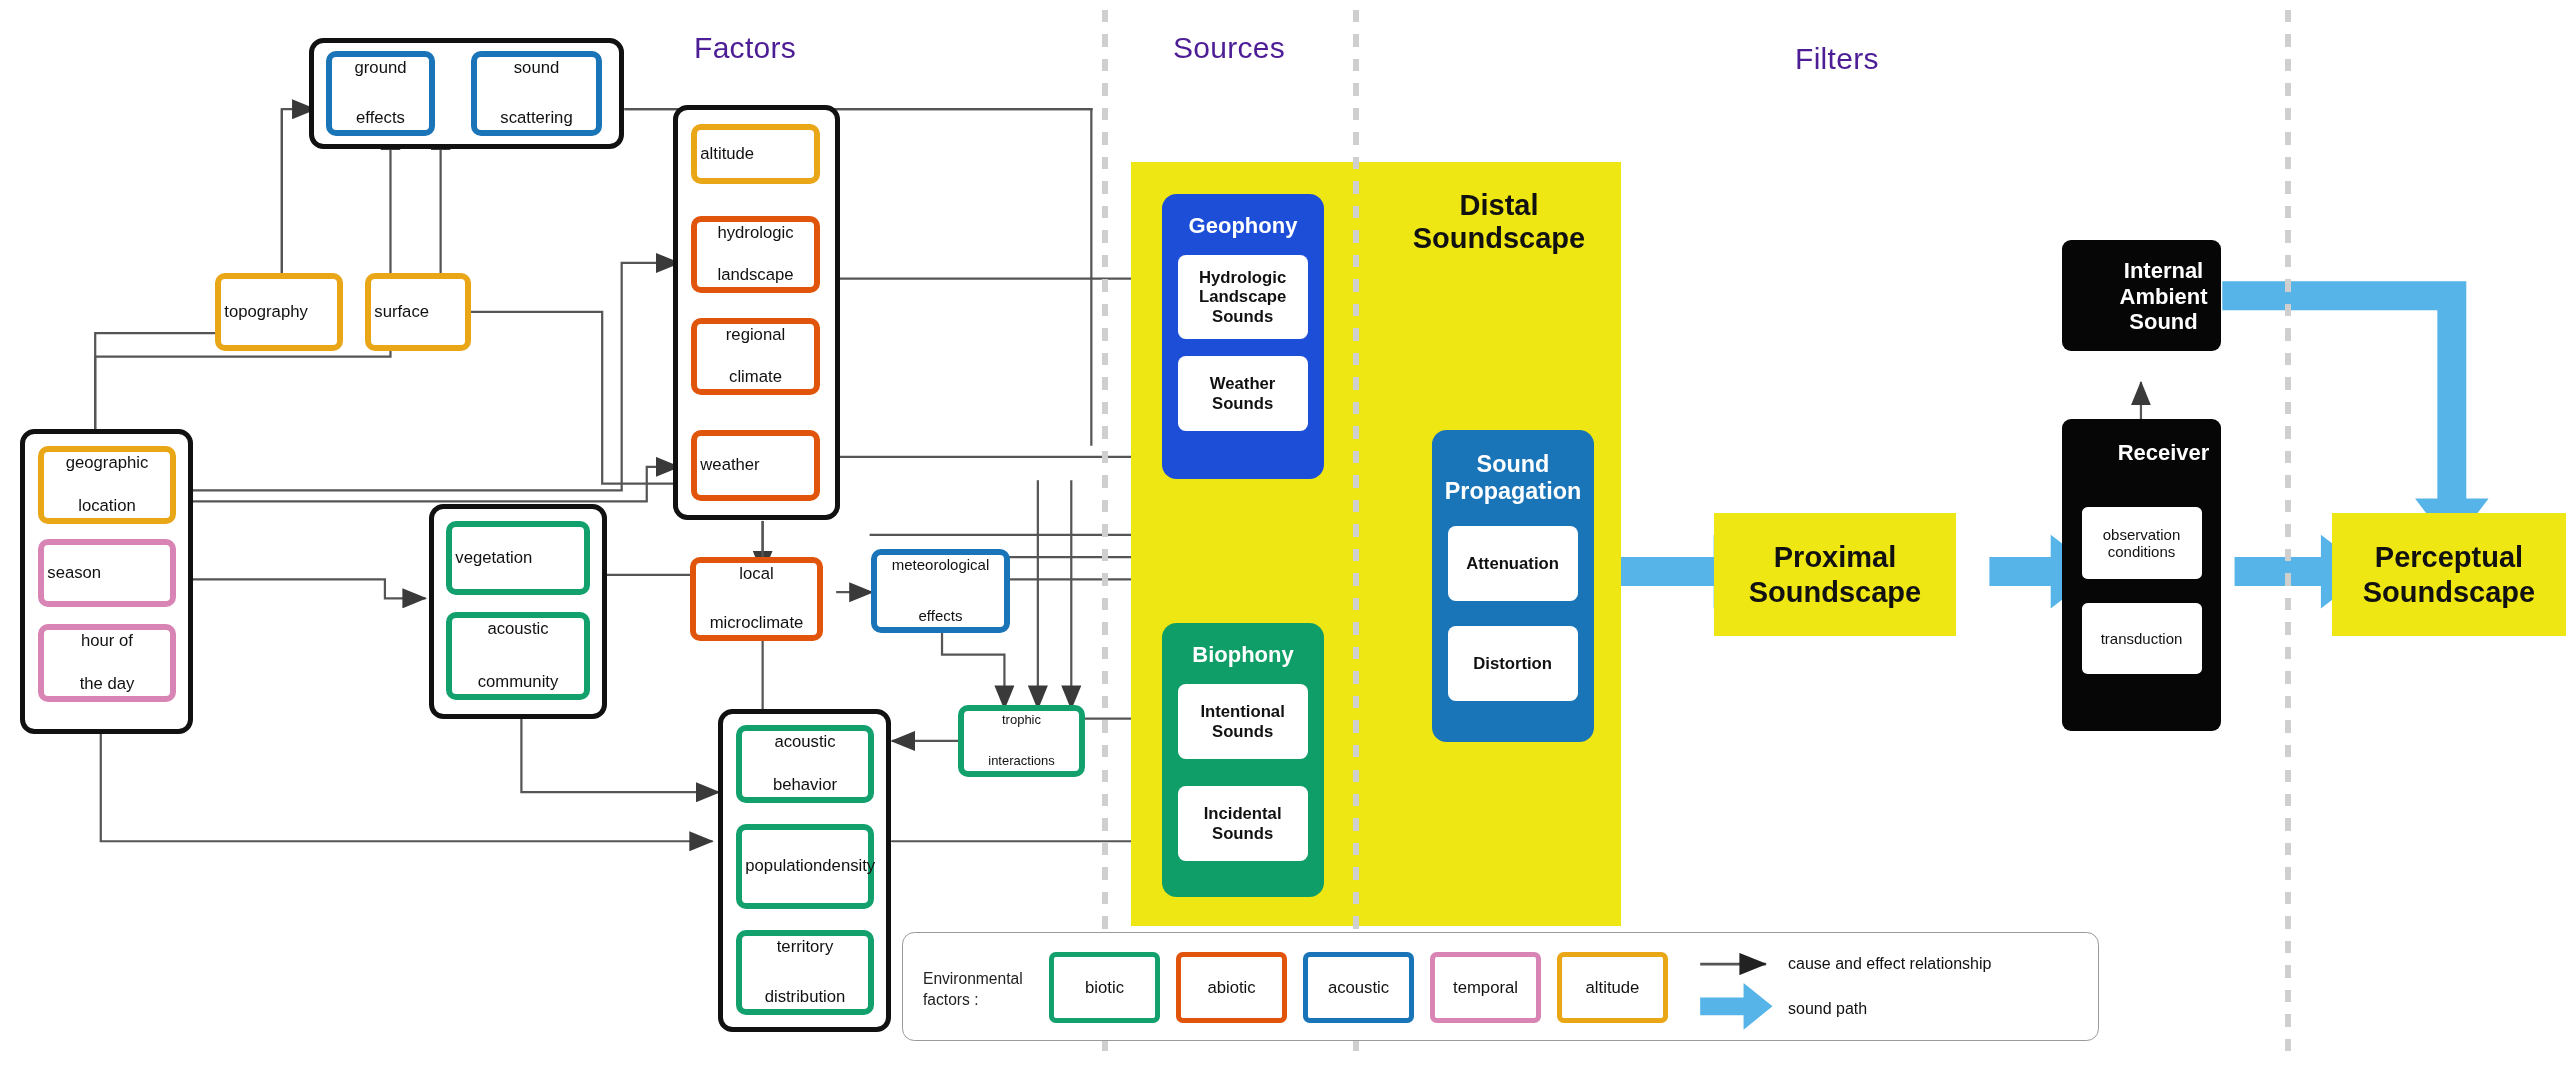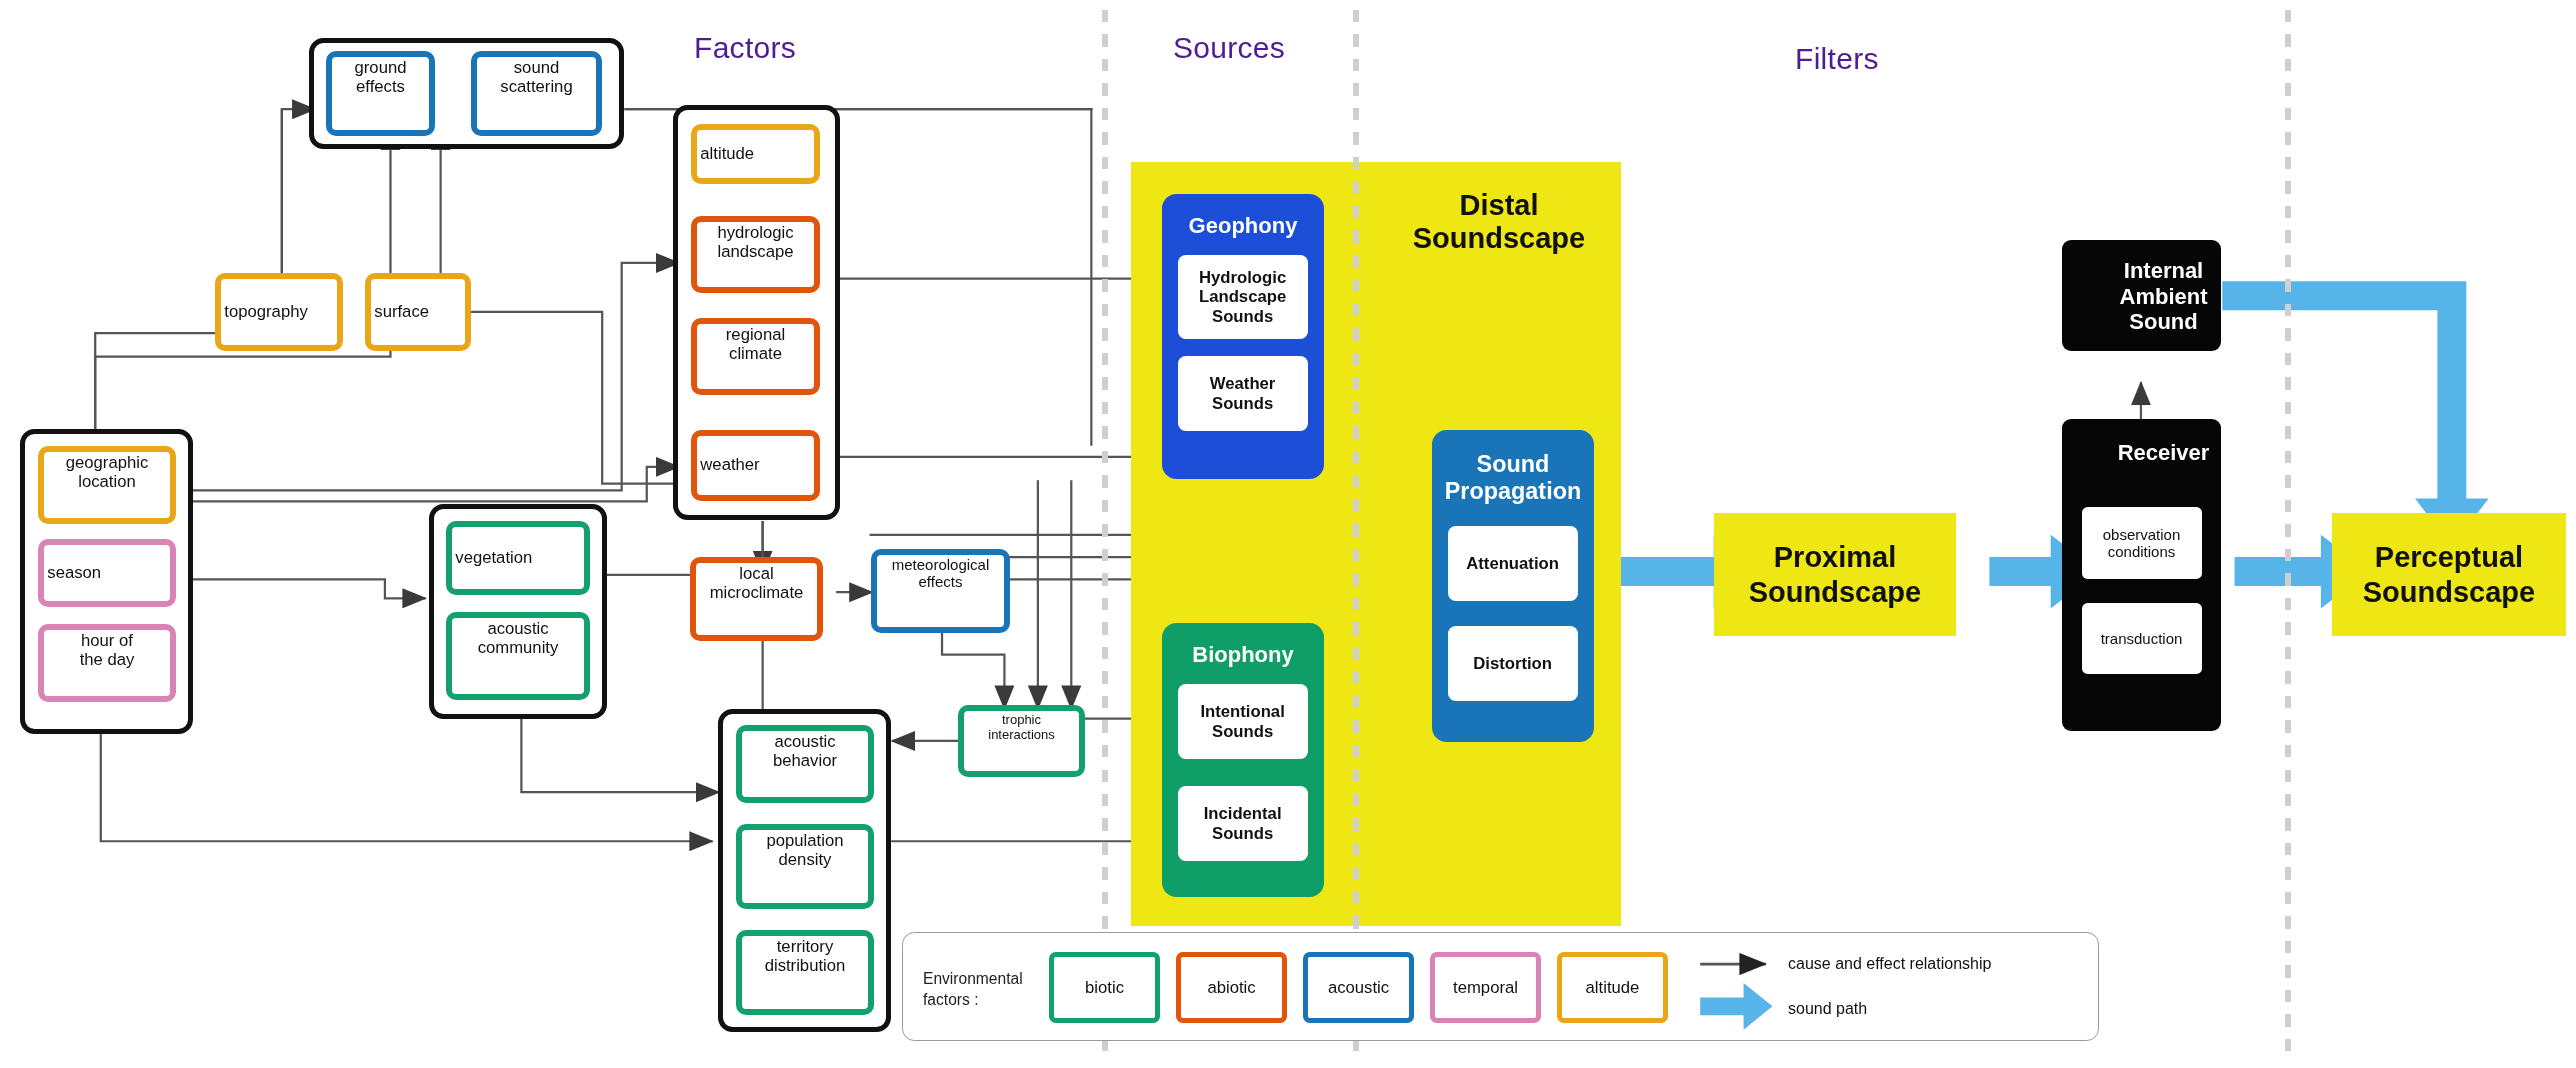--- a/index.html
+++ b/index.html
@@ -4,21 +4,21 @@
 <style>
   html,body{margin:0;padding:0;background:#ffffff;}
   body{font-family:"Liberation Sans","DejaVu Sans",sans-serif;}
   #stage{position:relative;width:2576px;height:1068px;background:#fff;overflow:hidden;}
   #svgLayer{position:absolute;left:0;top:0;width:2576px;height:1068px;}
 
   
   .node{
     position:absolute;box-sizing:border-box;background:#ffffff;
     border-style:solid;border-width:6.1px;border-radius:10px;
-    display:flex;align-items:center;justify-content:flex-start;text-align:center;
+    display:flex;align-items:center;justify-content:space-between;text-align:center;
     color:#111;line-height:1.12;font-size:16.7px;padding:2.2px 3.3px;
     z-index:6;
   }
   .node.biotic   {border-color:#12a06d;}
   .node.abiotic  {border-color:#e1540b;}
   .node.acoustic {border-color:#1a74b8;}
   .node.temporal {border-color:#d884b4;}
   .node.spatial  {border-color:#e9a617;}
 
   
@@ -297,21 +297,21 @@
   <div class="node biotic" style="left:958px;top:705px;width:127px;height:72px;flex-direction:column;font-size:13px;">
     <span>trophic</span>
     <span>interactions</span>
   </div>
 
   <div class="group" style="left:718px;top:709px;width:173px;height:323px;"></div>
   <div class="node biotic" style="left:736px;top:725px;width:138px;height:78px;flex-direction:column;">
     <span>acoustic</span>
     <span>behavior</span>
   </div>
-  <div class="node biotic" style="left:736px;top:824px;width:138px;height:85px;flex-direction:column;">
+  <div class="node biotic" style="left:736px;top:824px;width:138px;height:85px;">
     <span>population</span>
     <span>density</span>
   </div>
   <div class="node biotic" style="left:736px;top:930px;width:138px;height:85px;flex-direction:column;">
     <span>territory</span>
     <span>distribution</span>
   </div>
 
   <div class="distal-title" style="left:1382px;top:189px;width:234px;">
     <div>Distal</div>

